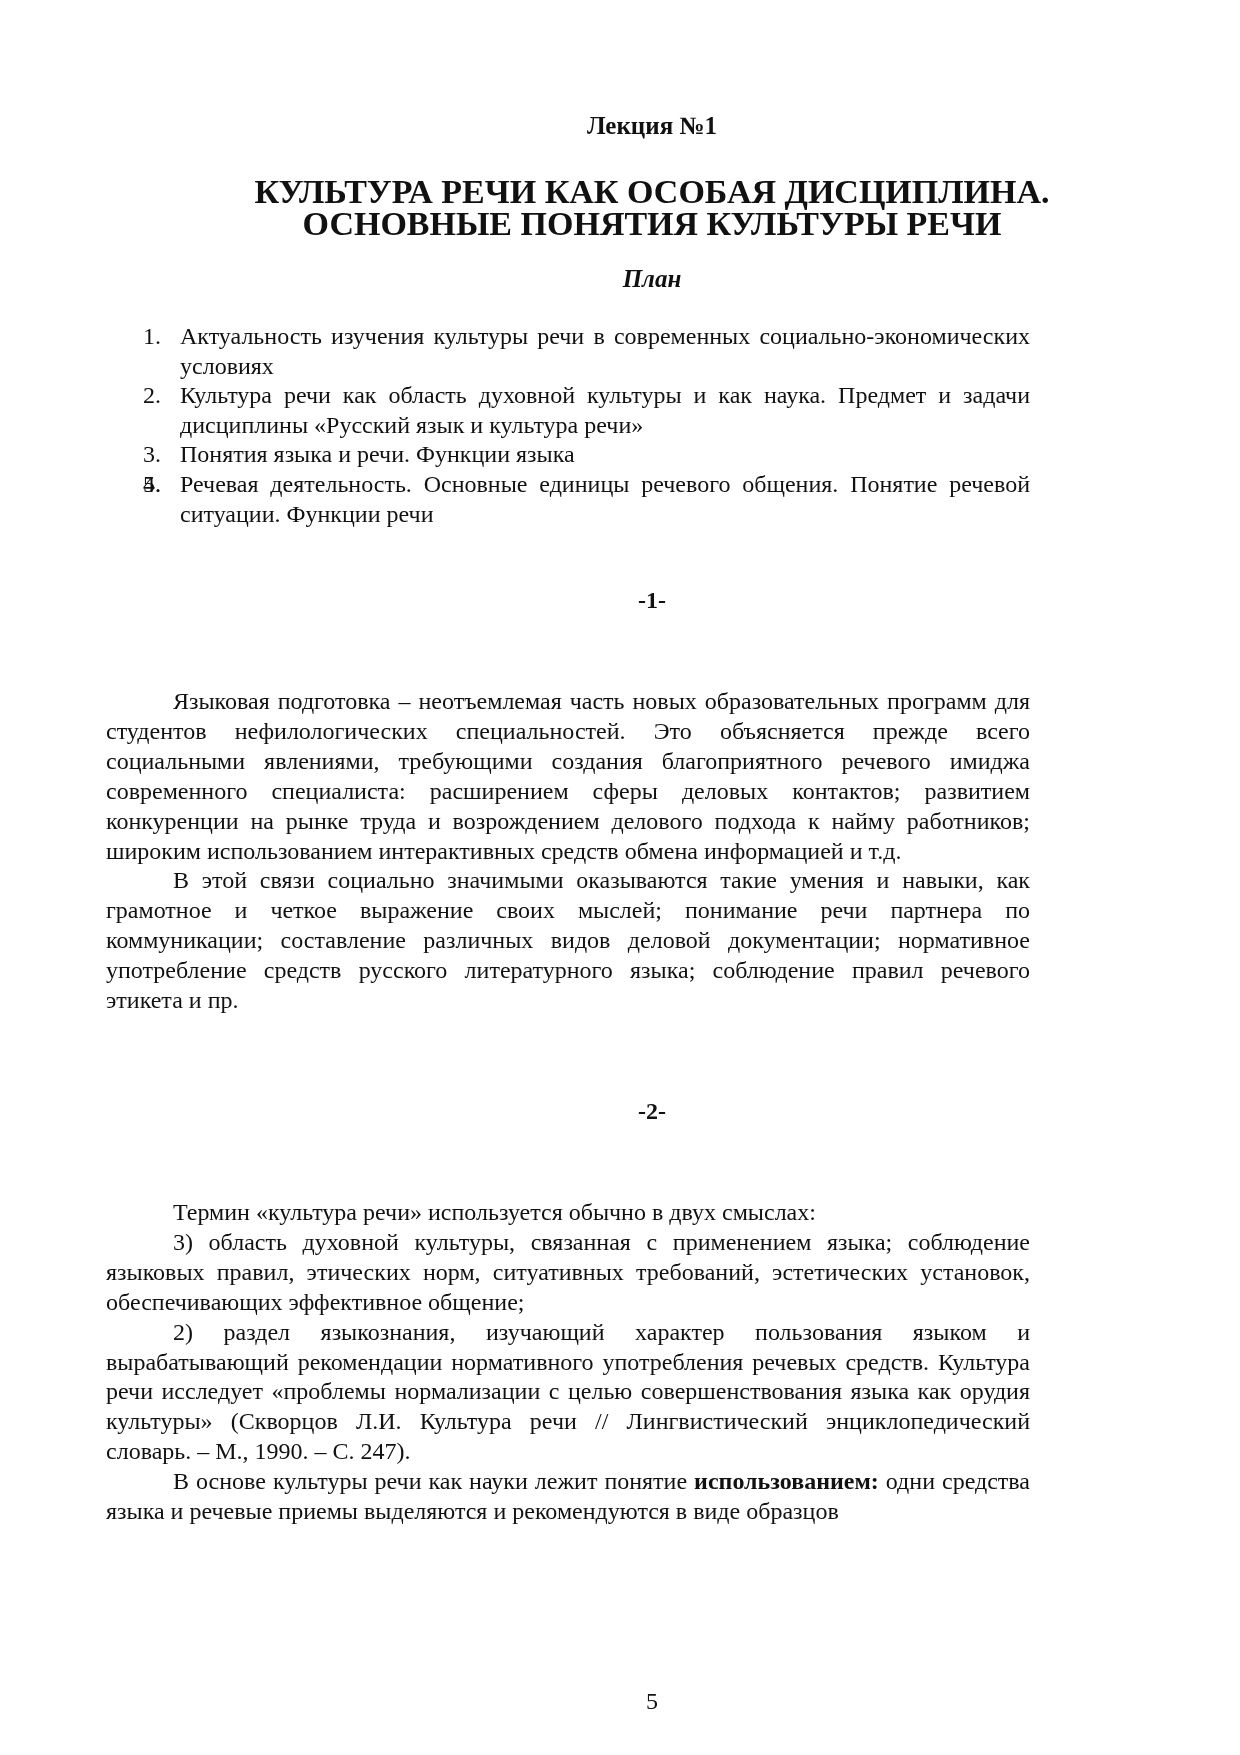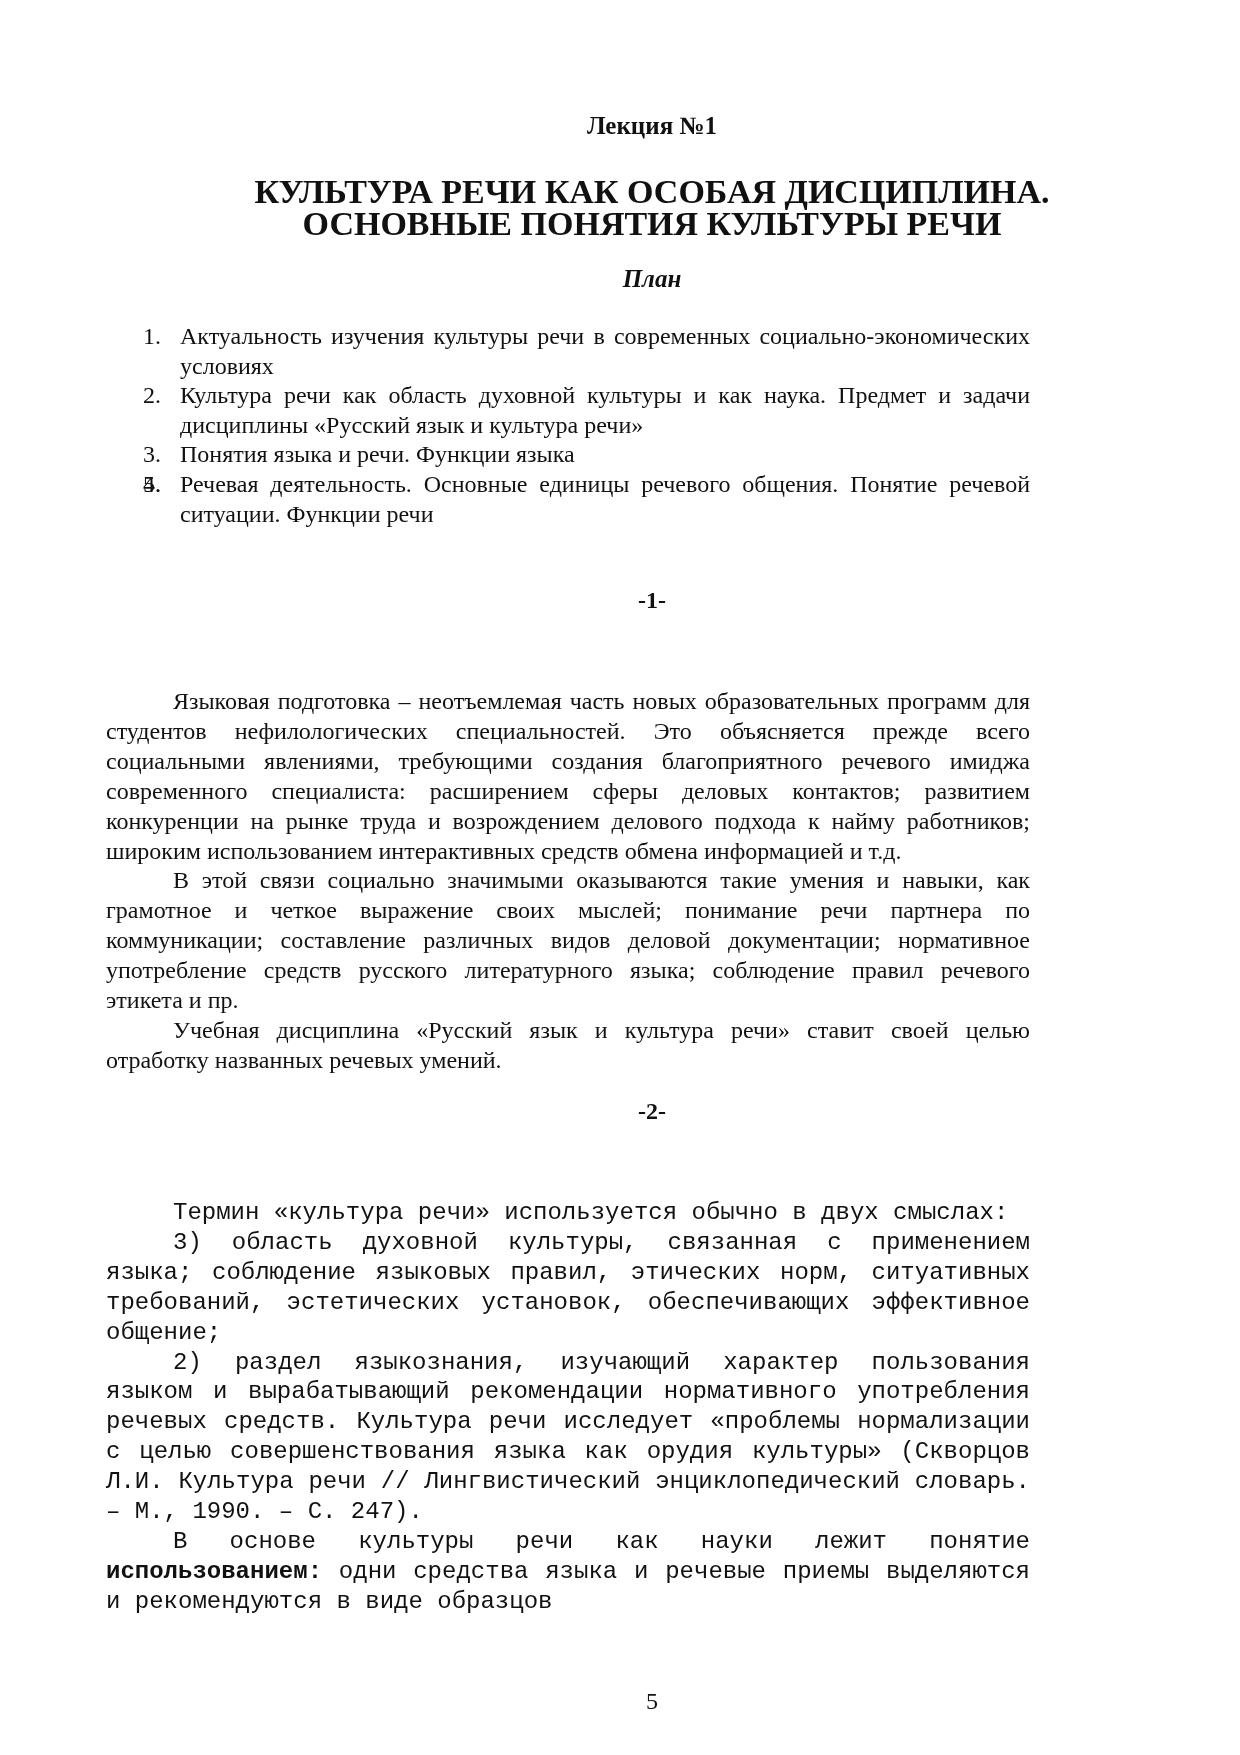--- a/index.html
+++ b/index.html
@@ -13,21 +13,21 @@
   .plan-list { position: absolute; left: 143px; top: 322px; width: 887px; margin: 0; padding: 0; list-style: none;
                font-size: 24px; line-height: 29.6px; }
   .plan-list li { position: relative; padding-left: 37px; text-align: justify; }
   .plan-list .num { position: absolute; left: 0; top: 0; }
   .section-mark { font-size: 24px; font-weight: bold; }
   .sm1 { top: 587px; }
   .sm2 { top: 1098px; }
   .body-block { position: absolute; left: 106px; width: 924px; font-size: 24px; line-height: 29.9px; margin-top: 40px; }
   .body-block p { margin: 0; text-indent: 67px; text-align: justify; }
   .block1 { top: 647px; }
-  .block2 { top: 1158px; font-family: Liberation Mono, monospace; }
+  .block2 { top: 1158px; }
   .page-number { top: 1688px; font-size: 24px; }
   b { font-weight: bold; }
 </style>
 </head>
 <body>
 
 <div class="page">
 
   <div class="center lecture-title">Лекция №1</div>
 
@@ -44,21 +44,20 @@
     <li><span class="num">3.</span><span>Понятия языка и речи. Функции языка</span></li>
     <li><span class="num">4.</span></li>
     <li><span class="num">5.</span><span>Речевая деятельность. Основные единицы речевого общения. Понятие речевой ситуации. Функции речи</span></li>
   </ul>
 
   <div class="center section-mark sm1">-1-</div>
 
   <div class="body-block block1">
     <p>Языковая подготовка – неотъемлемая часть новых образовательных программ для студентов нефилологических специальностей. Это объясняется прежде всего социальными явлениями, требующими создания благоприятного речевого имиджа современного специалиста: расширением сферы деловых контактов; развитием конкуренции на рынке труда и возрождением делового подхода к найму работников; широким использованием интерактивных средств обмена информацией и т.д.</p>
     <p>В этой связи социально значимыми оказываются такие умения и навыки, как грамотное и четкое выражение своих мыслей; понимание речи партнера по коммуникации; составление различных видов деловой документации; нормативное употребление средств русского литературного языка; соблюдение правил речевого этикета и пр.</p>
-    <p>Учебная дисциплина «Русский язык и культура речи» ставит своей целью отработку названных речевых умений.</p>
   </div>
 
   <div class="center section-mark sm2">-2-</div>
 
   <div class="body-block block2">
     <p>Термин «культура речи» используется обычно в двух смыслах:</p>
     <p>3) область духовной культуры, связанная с применением языка; соблюдение языковых правил, этических норм, ситуативных требований, эстетических установок, обеспечивающих эффективное общение;</p>
     <p>2) раздел языкознания, изучающий характер пользования языком и вырабатывающий рекомендации нормативного употребления речевых средств. Культура речи исследует «проблемы нормализации с целью совершенствования языка как орудия культуры» (Скворцов Л.И. Культура речи // Лингвистический энциклопедический словарь. – М., 1990. – С. 247).</p>
     <p><span>В основе культуры речи как науки лежит понятие </span><b>использованием:</b><span> одни средства языка и речевые приемы выделяются и рекомендуются в виде образцов</span></p>
   </div>

